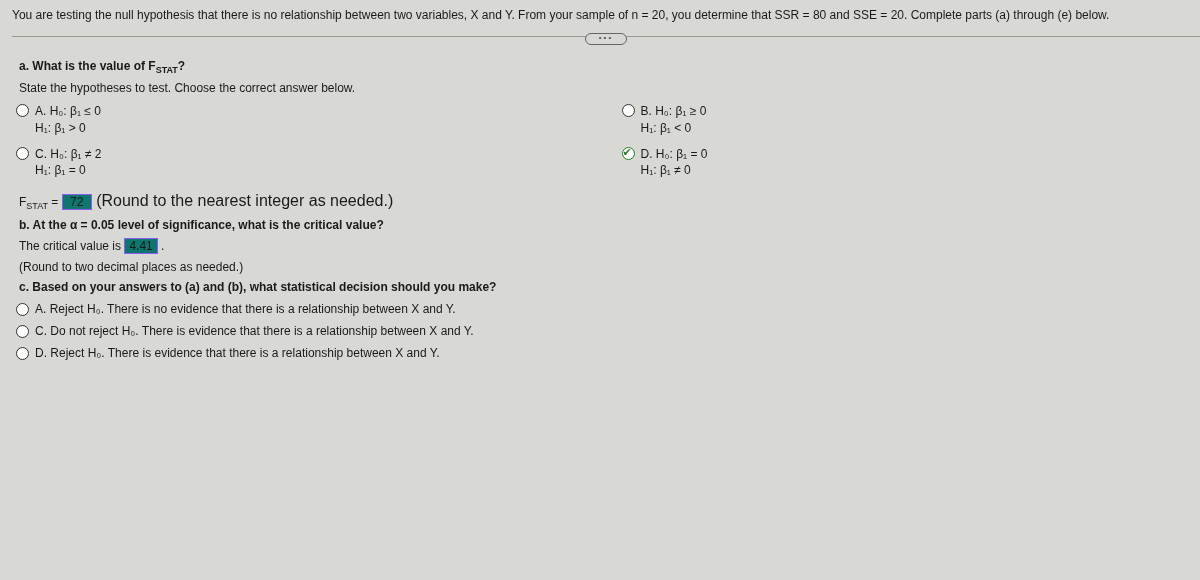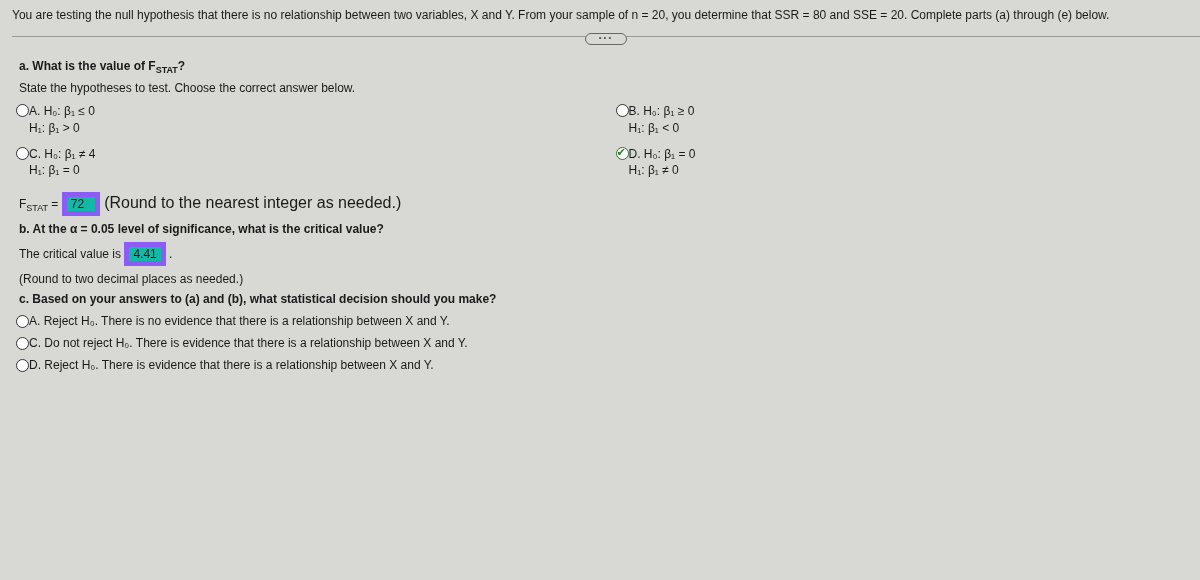--- a/index.html
+++ b/index.html
@@ -5,28 +5,28 @@
   html,body{margin:0;padding:0;width:1200px;height:580px;background:#d8d8d4;font-family:Arial,Helvetica,sans-serif;font-size:12px;color:#1a1a1a;overflow:hidden}
   .wrap{padding:8px 0 0 12px}
   .intro{font-size:12px;margin-bottom:14px}
   .hr{border:0;border-top:1px solid #9a9a94;margin:0 0 2px 0}
   .ellips{width:40px;height:10px;border:1px solid #666;border-radius:6px;margin:-6px auto 14px auto;background:#d8d8d4;font-size:8px;text-align:center;line-height:8px;letter-spacing:2px;color:#555}
   .q{font-size:12px;margin:6px 7px}
   .bold{font-weight:bold}
   sub{font-size:9px}
   .opts{display:flex;gap:520px;margin:8px 0 4px 4px}
   .col{display:flex;flex-direction:column;gap:10px}
-  .opt{display:flex;align-items:flex-start;}
+  .opt{display:flex;align-items:flex-start;gap:6px}
   .radio{width:11px;height:11px;border:1px solid #333;border-radius:50%;flex:0 0 11px;margin-top:1px;background:#fff;position:relative}
   .radio.sel::after{content:"";position:absolute;left:2px;top:2px;width:7px;height:7px;border-radius:50%;background:#1a1a1a}
   .check{width:11px;height:11px;border:1px solid #2a7a2a;border-radius:50%;flex:0 0 11px;margin-top:1px;background:#fff;position:relative}
   .check::after{content:"✔";position:absolute;left:0;top:-2px;font-size:11px;color:#2a7a2a}
   .lbls{line-height:1.35}
   .row2{margin-top:14px}
-  .inputbox{display:inline-block;background:#14b8a6;border:5px solid #8b5cf6;padding:0 4px;min-width:20px;}
+  .inputbox{display:inline-block;background:#0f766e;border:1px solid #8b5cf6;padding:0 4px;min-width:20px;text-align:center}
   .hint{font-size:16px}
   .ans-list{margin:8px 0 0 4px;display:flex;flex-direction:column;gap:8px}
 </style>
 </head>
 <body>
 
 <div class="wrap">
   <div class="intro">You are testing the null hypothesis that there is no relationship between two variables, X and Y. From your sample of n = 20, you determine that SSR = 80 and SSE = 20. Complete parts (a) through (e) below.</div>
   <hr class="hr">
   <div class="ellips">•••</div>
@@ -41,21 +41,21 @@
       <div class="opt">
         <div class="radio"></div>
         <div class="lbls">
             <div>A.  H₀: β₁ ≤ 0</div>
             <div>     H₁: β₁ &gt; 0</div>
           </div>
       </div>
       <div class="opt">
         <div class="radio"></div>
         <div class="lbls">
-            <div>C.  H₀: β₁ ≠ 4</div>
+            <div>C.  H₀: β₁ ≠ 2</div>
             <div>     H₁: β₁ = 0</div>
           </div>
       </div>
     </div>
     <div class="col">
       <div class="opt">
         <div class="radio"></div>
         <div class="lbls">
             <div>B.  H₀: β₁ ≥ 0</div>
             <div>     H₁: β₁ &lt; 0</div>

